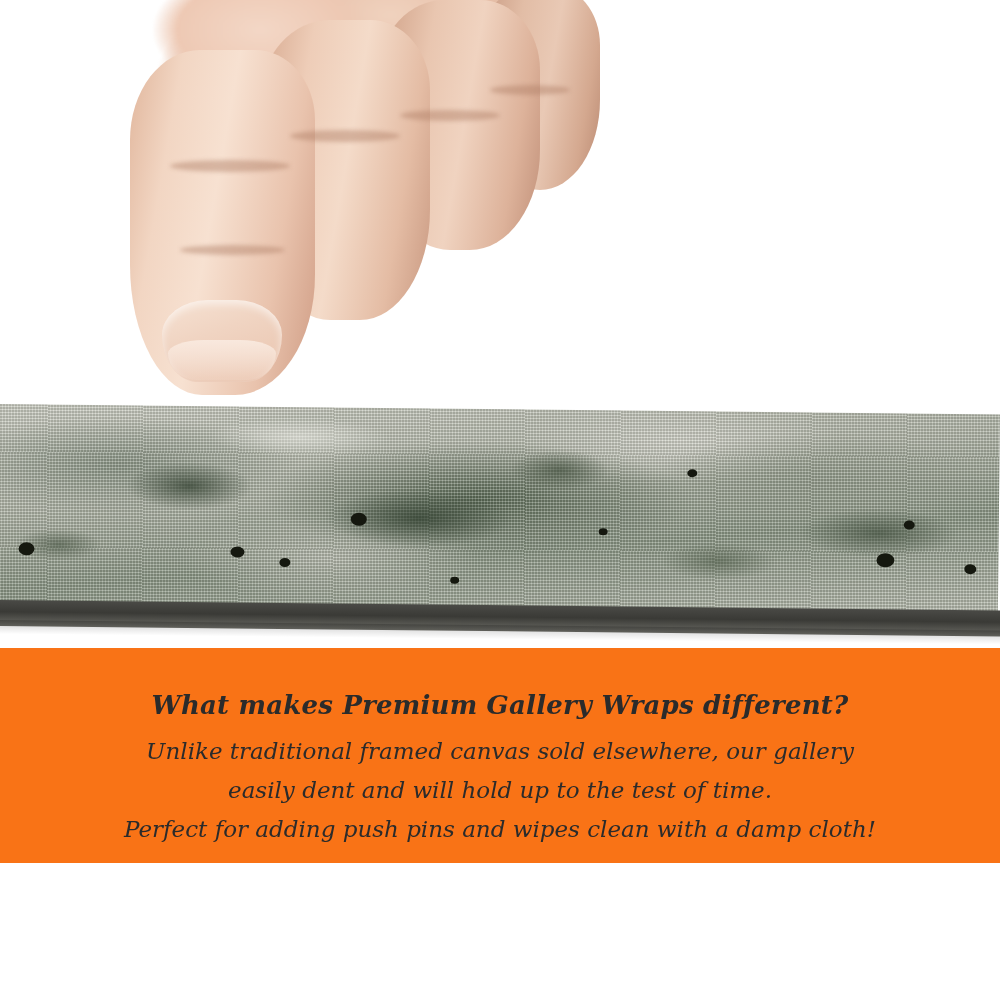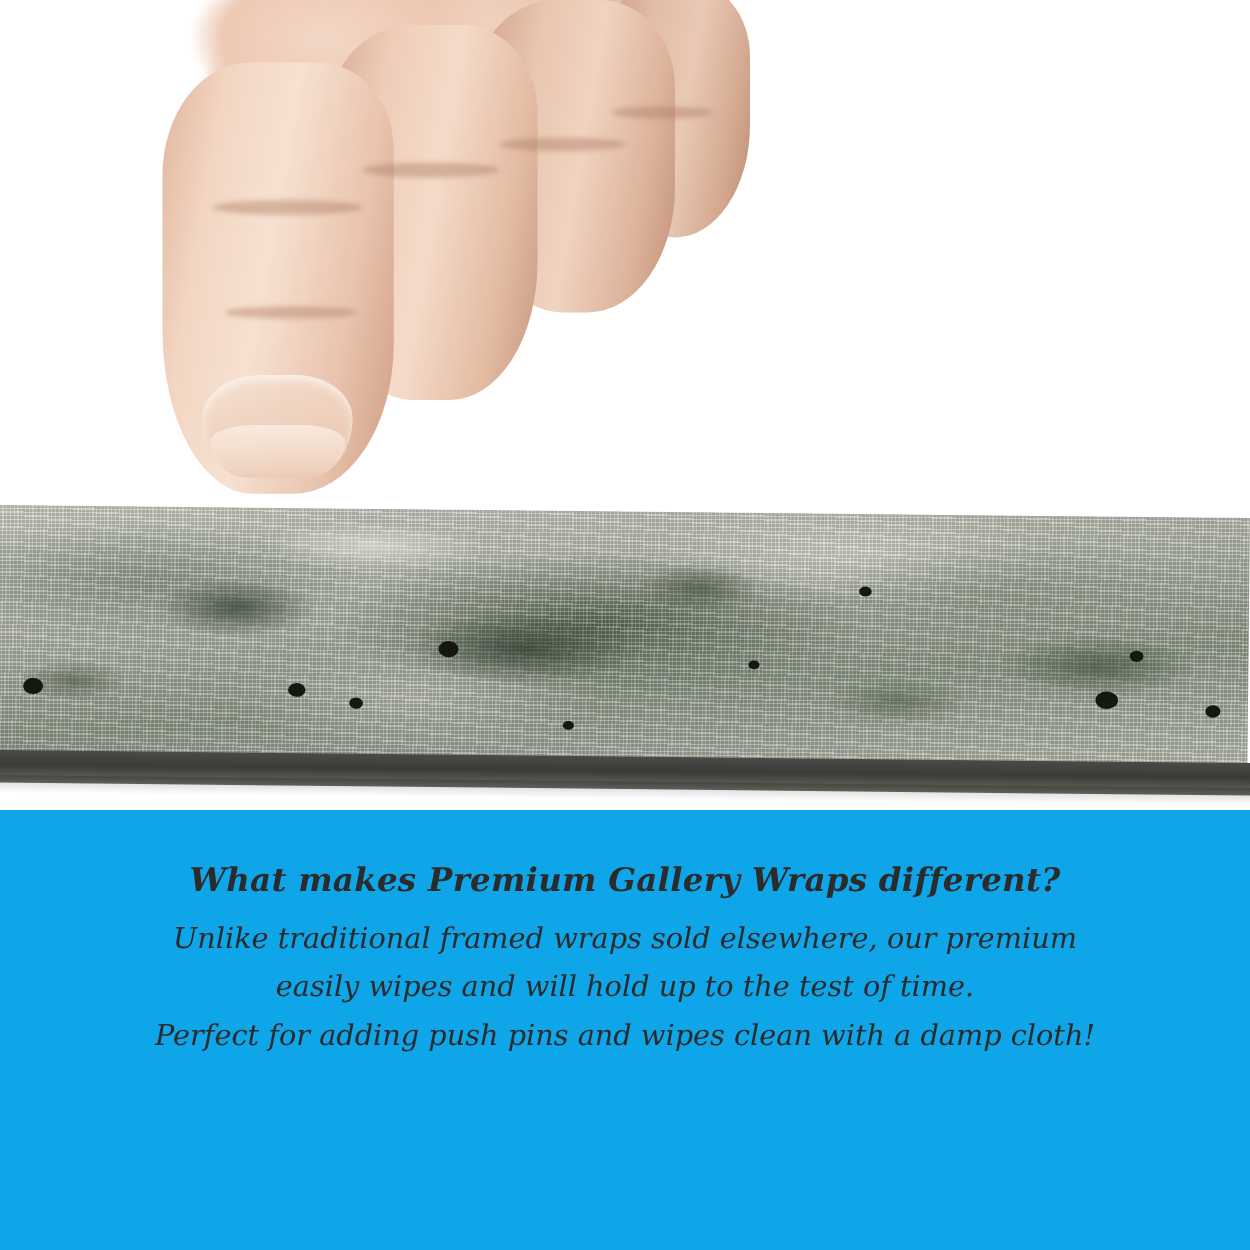--- a/index.html
+++ b/index.html
@@ -9,22 +9,22 @@
   }
   body {
     width: 1000px;
     height: 1000px;
     overflow: hidden;
     font-family: "DejaVu Serif", serif;
   }
   .page {
     position: relative;
     width: 1000px;
-    height: 1000px;
-    background: #0ea5e9;
+    height: 863px;
+    background: #f97316;
   }
 
   
   .photo {
     position: relative;
     width: 1000px;
     height: 648px;
     background: #ffffff;
     overflow: hidden;
   }
@@ -227,18 +227,18 @@
       <div class="speck" style="left:905px; top:107px; width:11px; height:9px;"></div>
       <div class="speck" style="left:966px; top:150px; width:12px; height:10px;"></div>
       <div class="speck" style="left:452px; top:168px; width:9px; height:7px;"></div>
     </div>
     <div class="strip-bottom-edge"></div>
     <div class="strip-bottom-shadow"></div>
   </div>
 
   <div class="caption">
     <div class="headline">What makes Premium Gallery Wraps different?</div>
-    <div class="line">Unlike traditional framed wraps sold elsewhere, our premium</div>
-    <div class="line">easily wipes and will hold up to the test of time.</div>
+    <div class="line">Unlike traditional framed canvas sold elsewhere, our gallery</div>
+    <div class="line">easily dent and will hold up to the test of time.</div>
     <div class="line">Perfect for adding push pins and wipes clean with a damp cloth!</div>
   </div>
 
 </div>
 
 </body></html>

